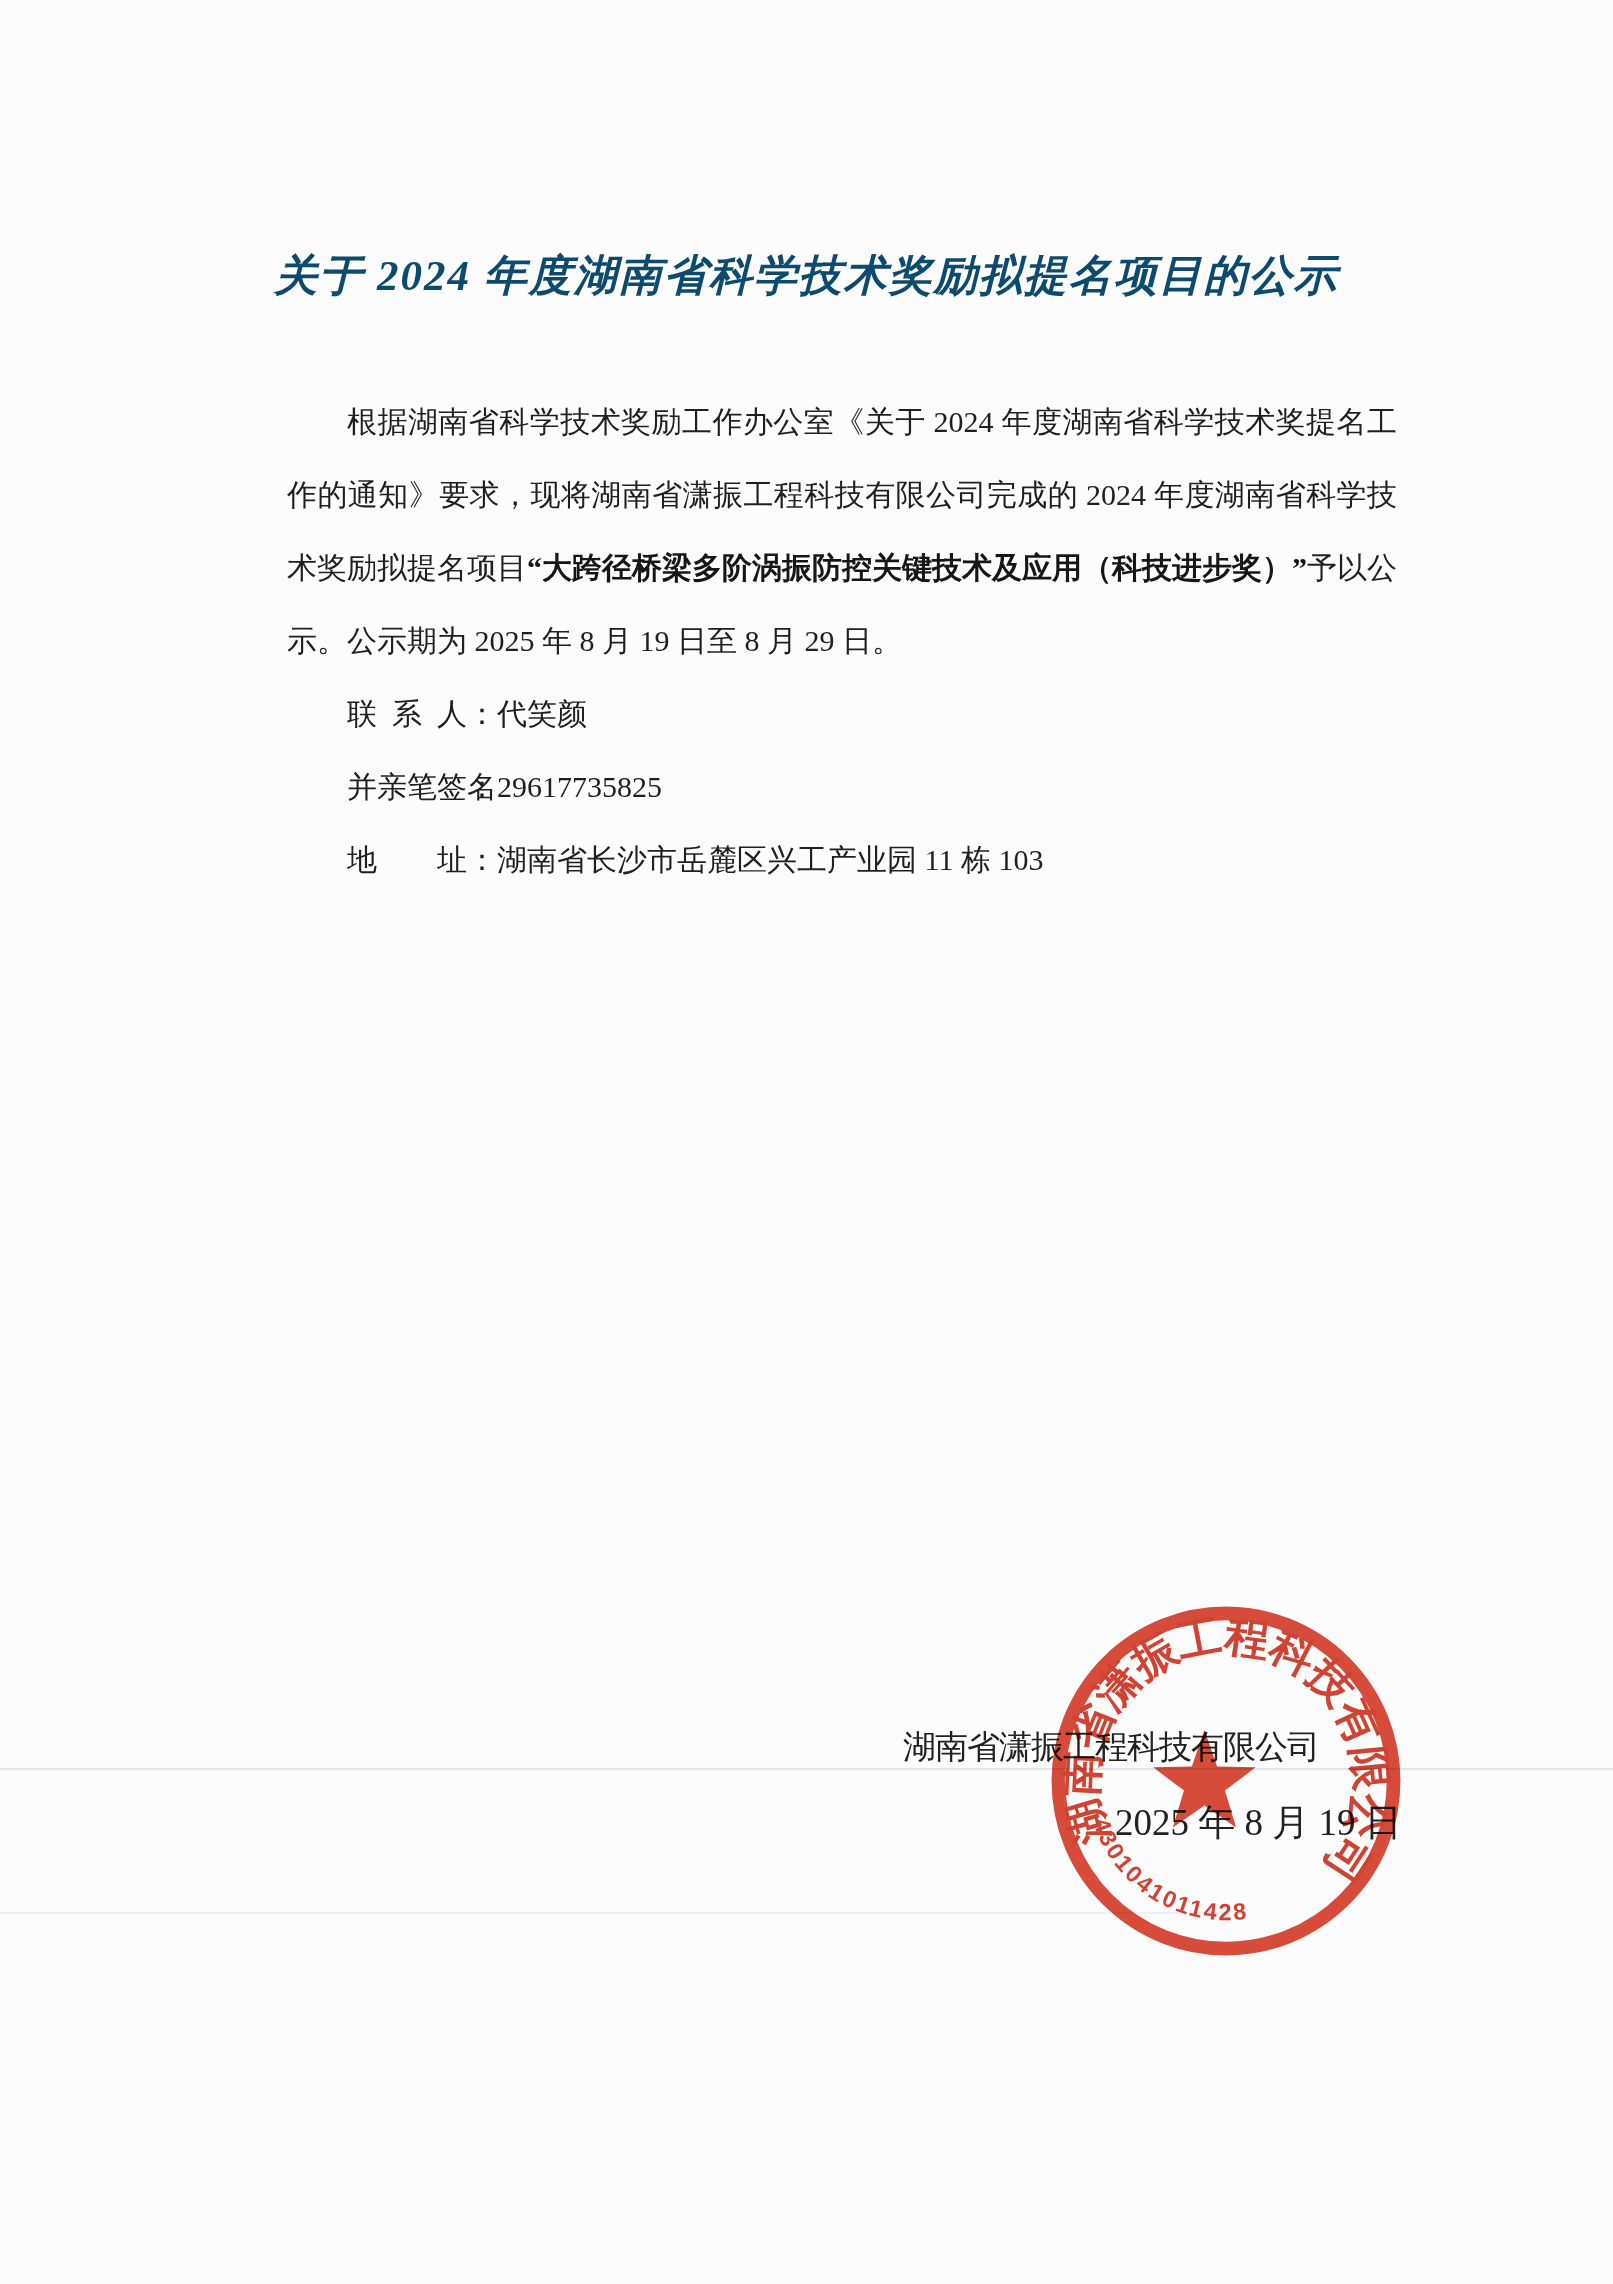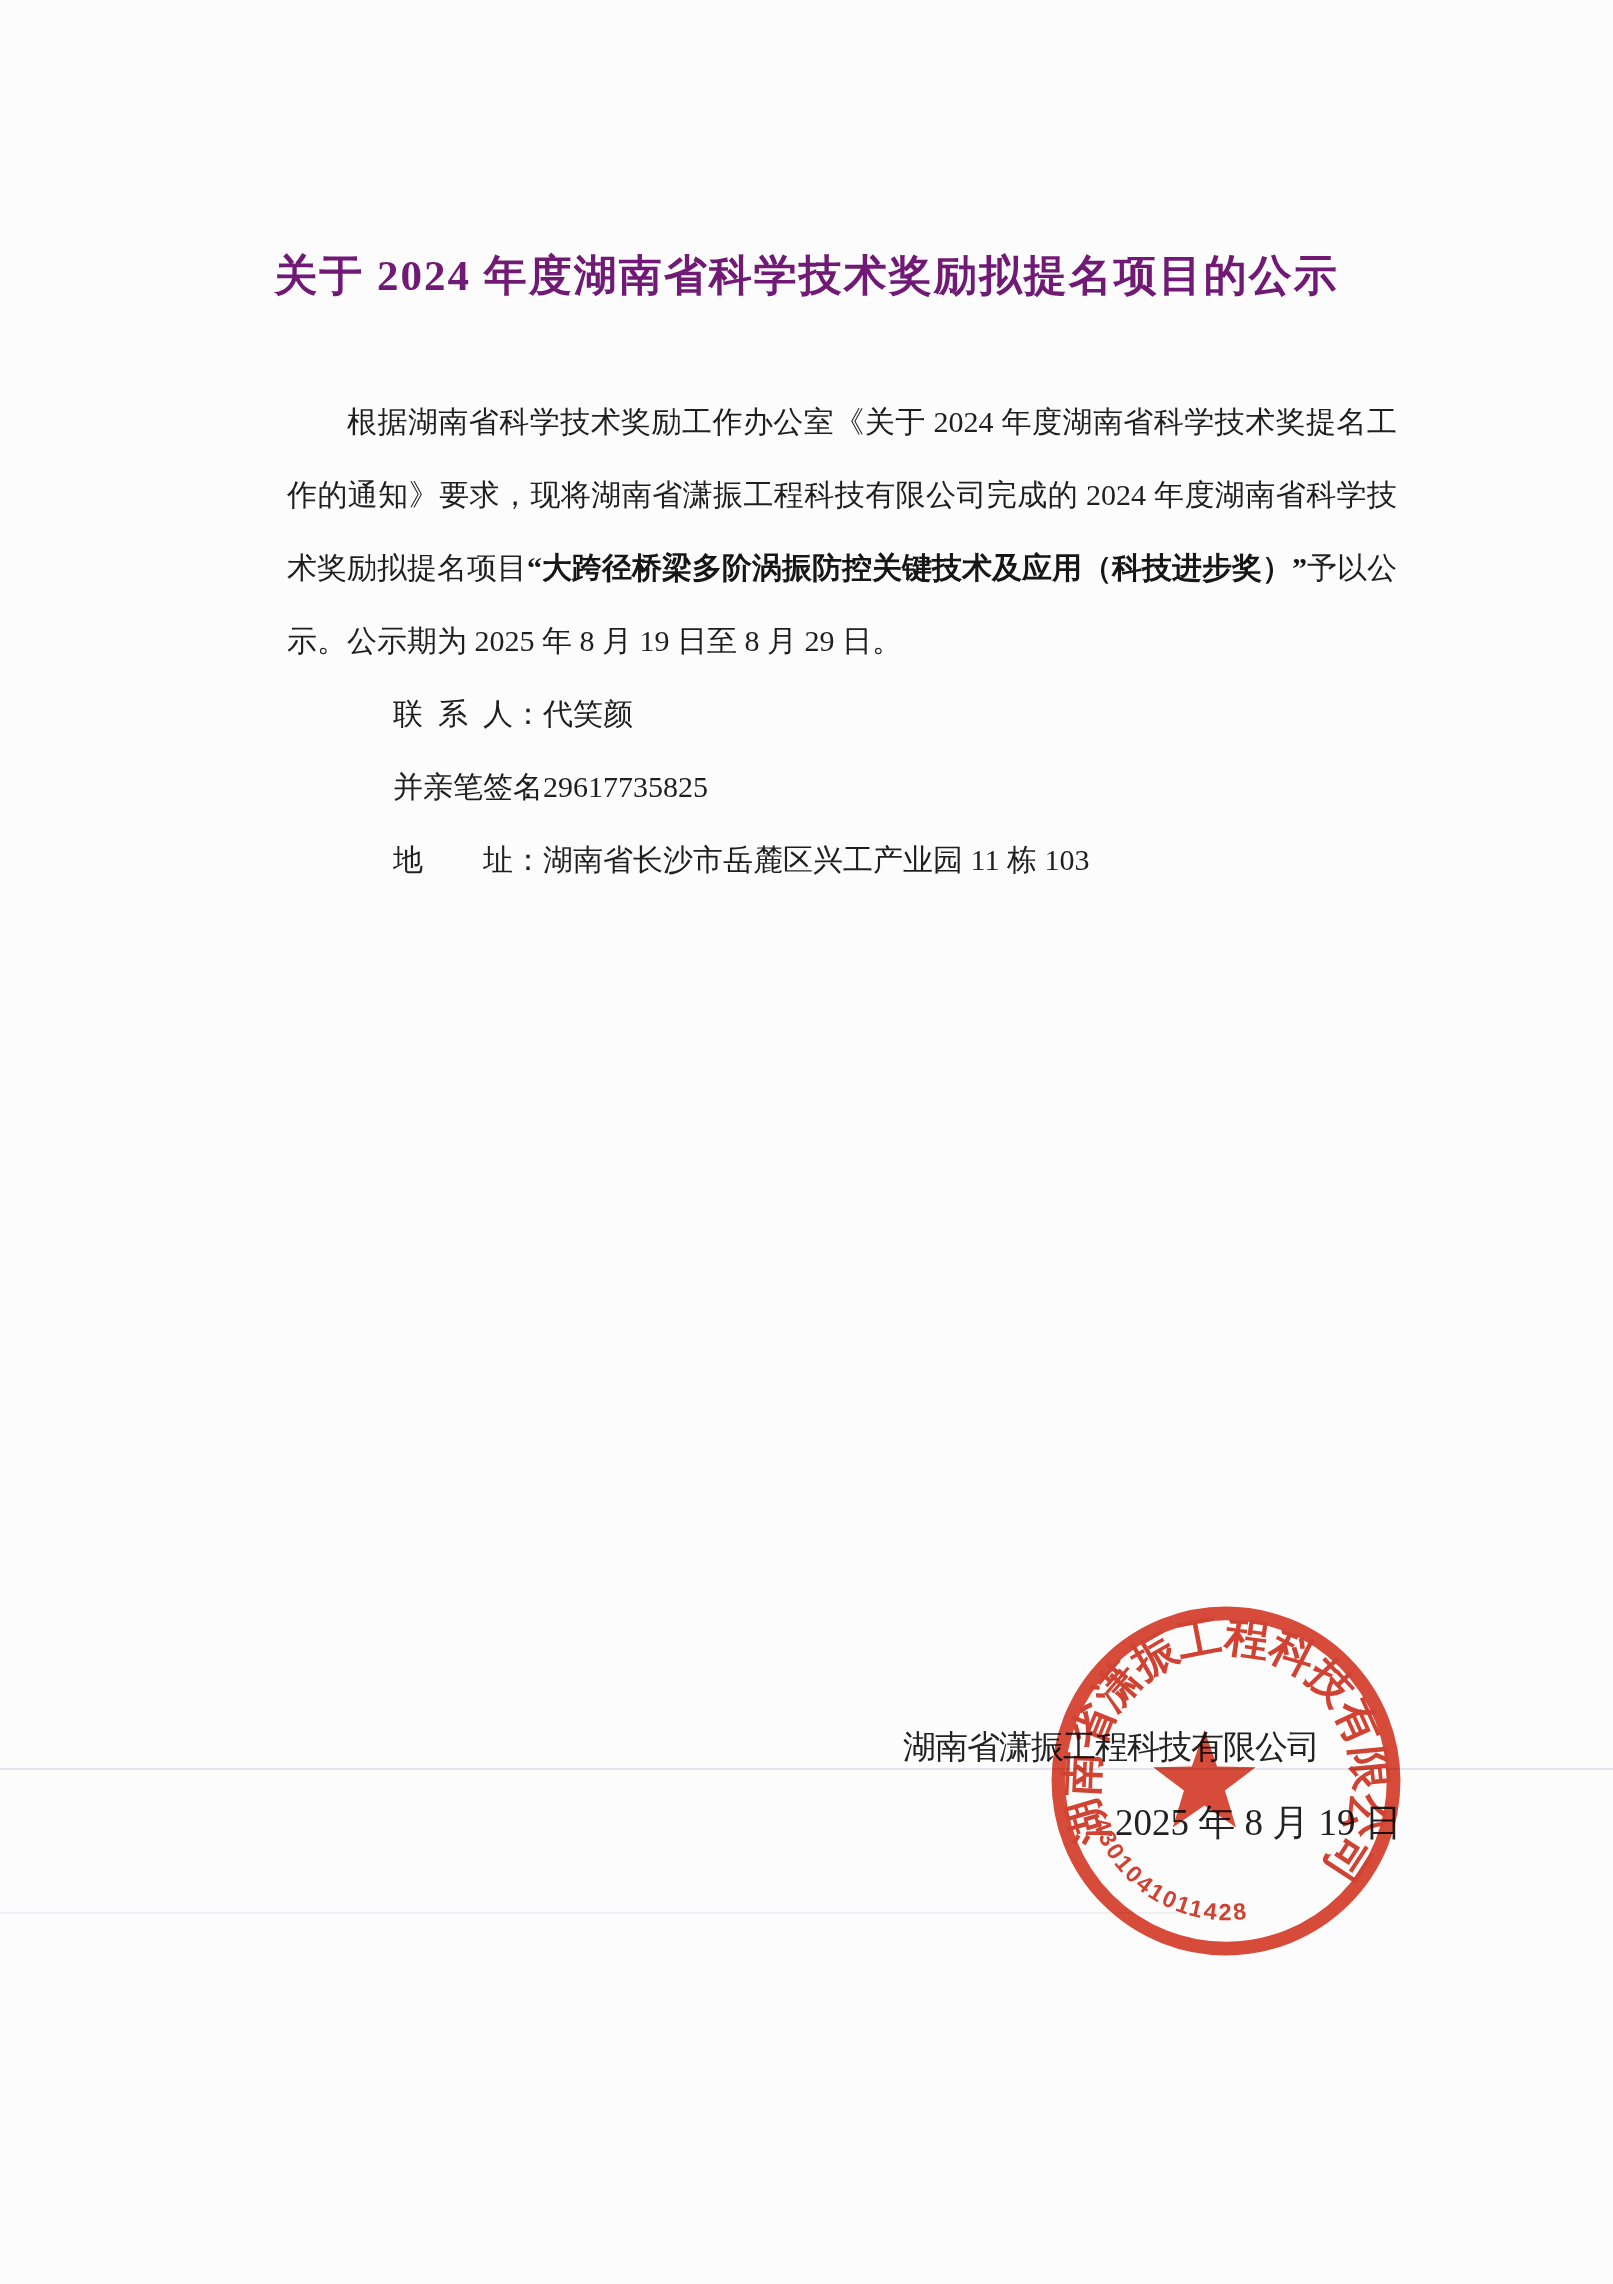--- a/index.html
+++ b/index.html
@@ -16,37 +16,37 @@
   .artifact-line{position:absolute;height:2px;background:#ccd1e4;}
   .artifact-line.l1{left:0;top:1768px;width:1613px;opacity:.55;}
   .artifact-line.l2{left:0;top:1912px;width:1225px;opacity:.28;}
 
   .doc-title{
     position:absolute;left:0;top:247px;width:1613px;
     text-align:center;
     font-size:43px;font-weight:bold;
     letter-spacing:2px;
     font-family:"Liberation Serif","DejaVu Serif",serif;
-    color:#701a75;
+    color:#0c4a6e;
     margin:0;
+    font-style:italic;
   }
   .body-text{
     position:absolute;left:287px;top:385px;width:1110px;
     font-size:30px;line-height:73px;
     text-align:justify;
     color:#1f1f1f;
   }
   .body-text p{margin:0;text-indent:2em;}
   .body-text b{font-weight:bold;color:#161616;}
   .contact-row{padding-left:2em;white-space:nowrap;}
   .contact-label{
     display:inline-block;width:4em;
     text-align:justify;text-align-last:justify;
     vertical-align:bottom;
-    margin-left:46px;
   }
   .signature-company{
     position:absolute;left:903px;top:1726px;
     font-size:33px;line-height:43px;letter-spacing:-1px;
     color:#222;white-space:nowrap;
   }
   .signature-date{
     position:absolute;left:1115px;top:1800px;
     font-size:37px;line-height:45px;
     color:#222;white-space:nowrap;

